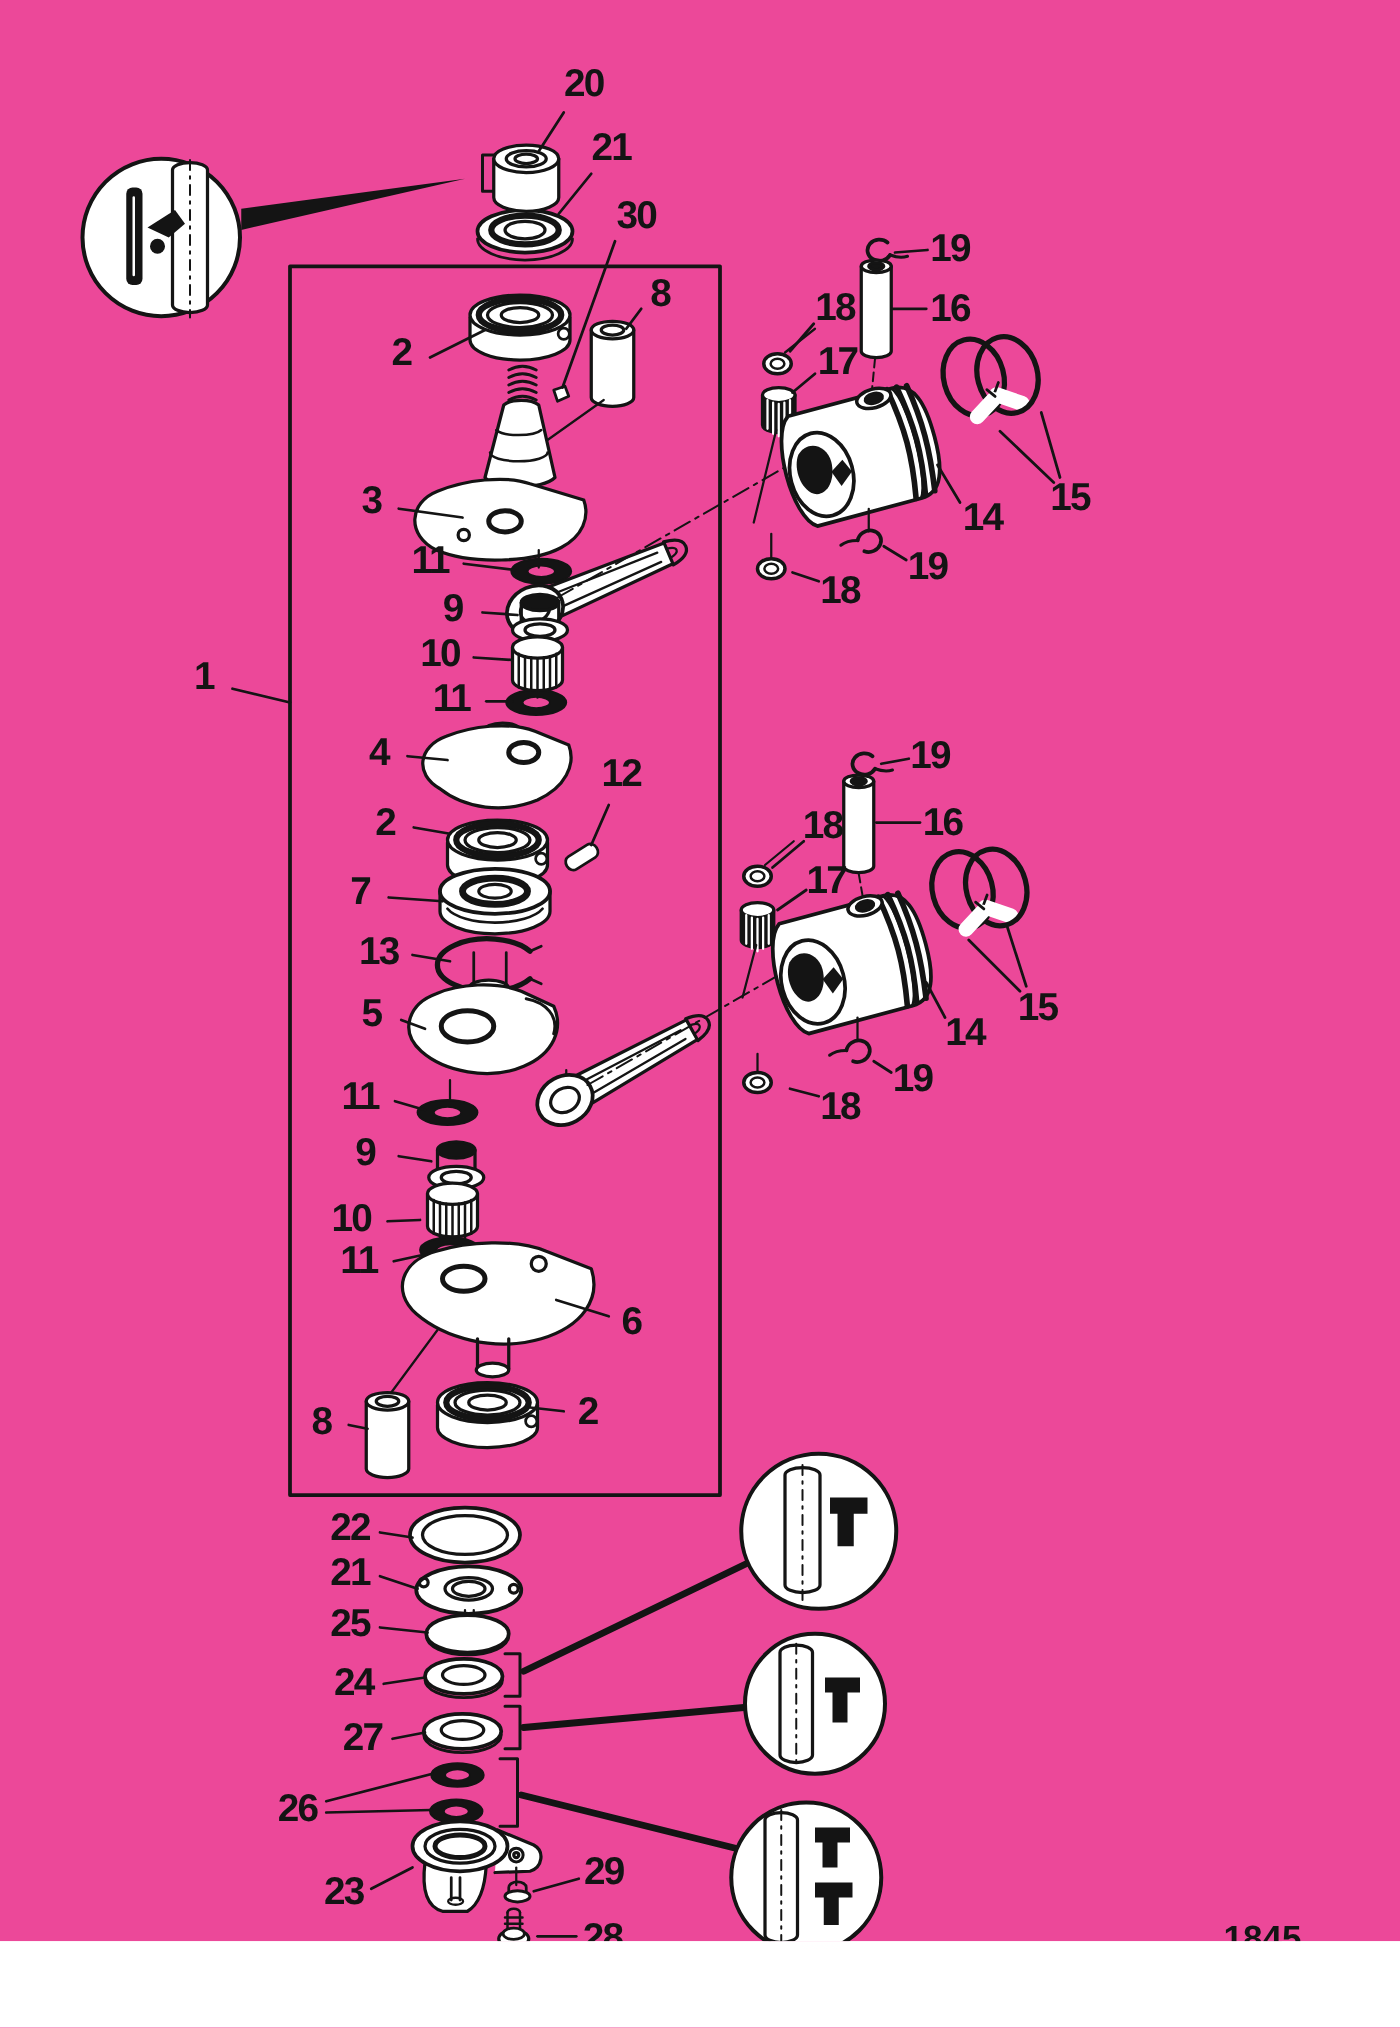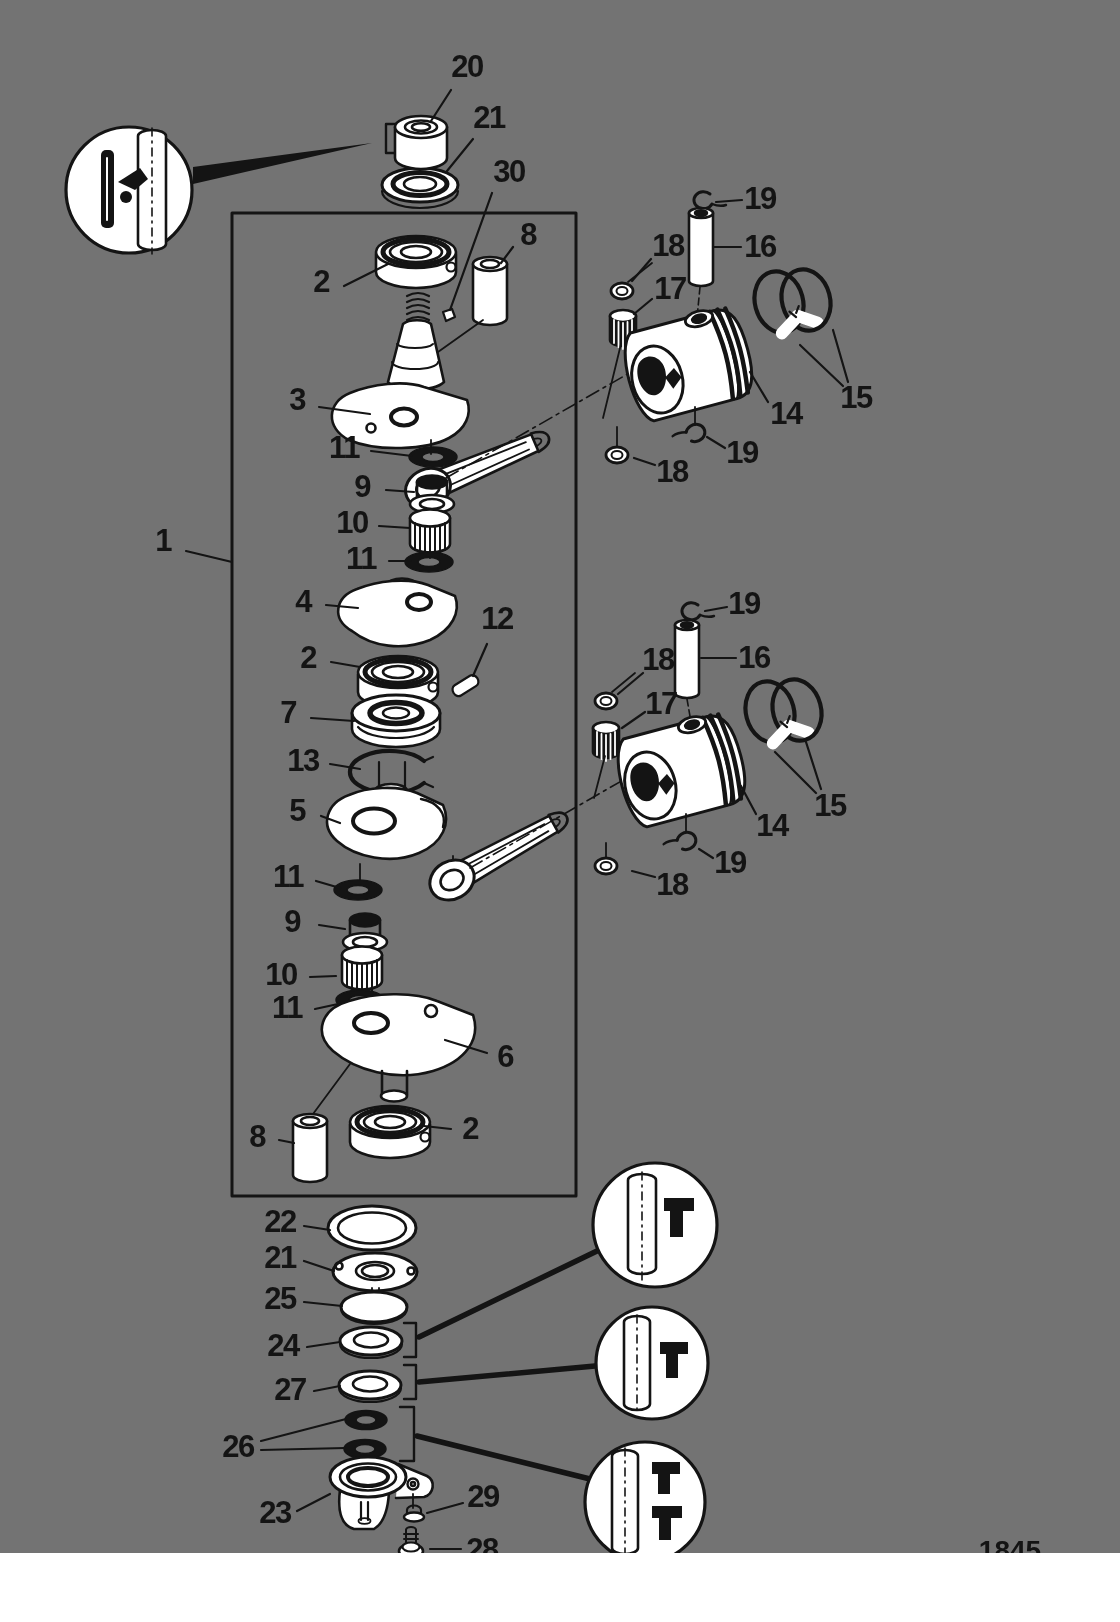--- a/index.html
+++ b/index.html
@@ -1,16 +1,16 @@
 <!DOCTYPE html>
 <html><head>
 <meta charset="utf-8">
 <style>
   html,body{margin:0;padding:0;background:#ffffff;}
-  .stage{position:relative;width:1120px;height:1553px;background:#737373;overflow:hidden;}
+  .stage{position:relative;width:1120px;height:1553px;background:#ec4899;overflow:hidden;}
   svg{position:absolute;left:0;top:0;}
   .callout{font:700 31px "Liberation Sans", sans-serif;fill:#141414;text-anchor:middle;letter-spacing:-1.5px;}
   .pagenum{font:700 28px "Liberation Sans", sans-serif;fill:#141414;text-anchor:middle;}
   .leader{stroke:#141414;stroke-width:2.2;stroke-linecap:round;}
 </style>
 </head>
 <body>
 
 <div class="stage">
 <svg width="1120" height="1622" viewBox="0 0 1120 1622">

